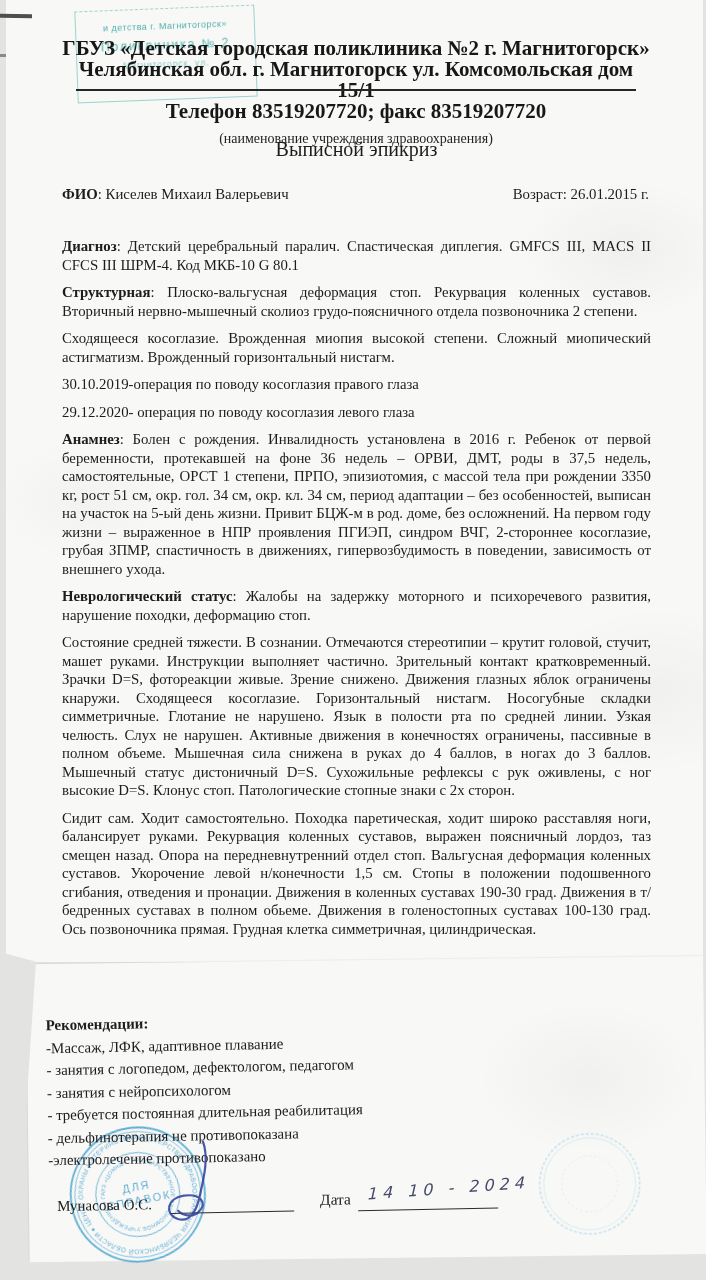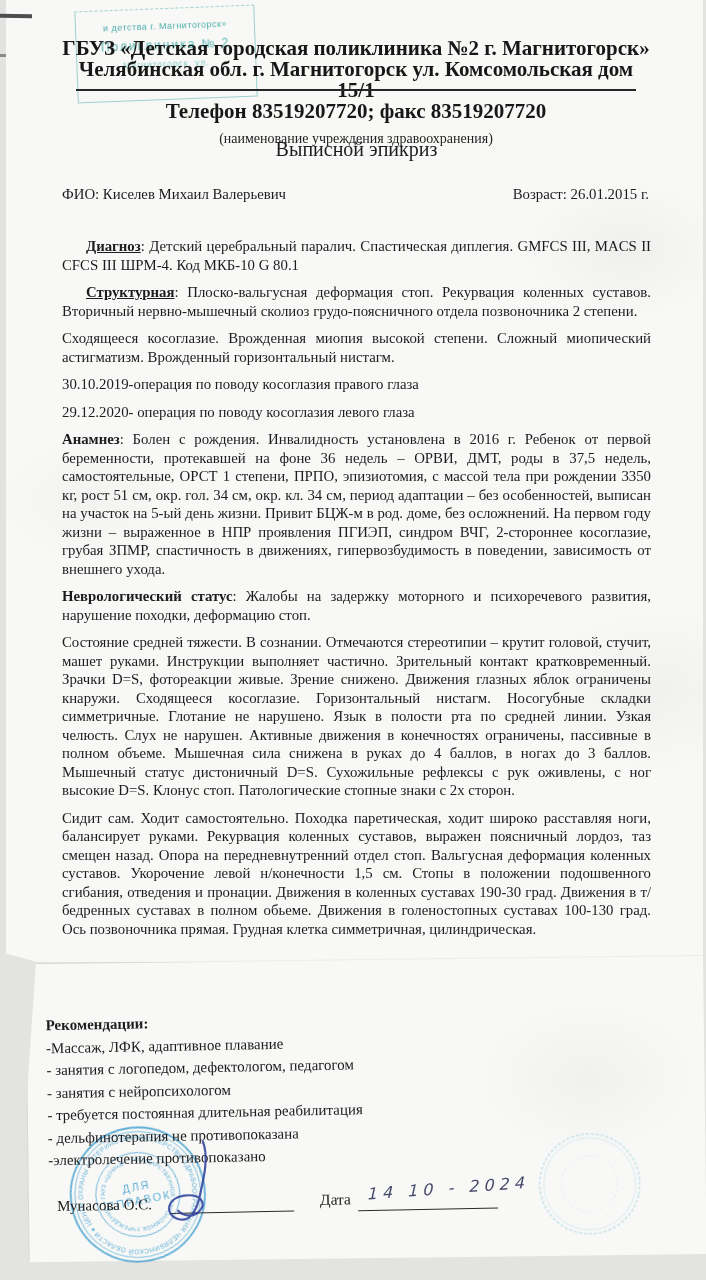--- a/index.html
+++ b/index.html
@@ -54,24 +54,24 @@
   .hdr-rule{position:absolute;left:76px;top:89px;width:560px;height:2px;background:#262626;z-index:5;}
   .hdr .h-caption{font-weight:normal;font-size:14px;margin-top:9px;color:#222;}
 
   
   .doc{
     position:absolute;left:62px;top:140px;width:589px;z-index:5;
     font-size:14.8px;line-height:18.5px;color:#1c1c1e;
   }
   .doc-title{text-align:center;font-size:20px;margin-bottom:26px;}
   .fio-row{display:flex;justify-content:space-between;margin-bottom:34px;padding-right:2px;}
-  .fio-left .lbl{font-weight:normal;}
+  .fio-left .lbl{font-weight:bold;}
   .para{margin:0 0 9px 0;text-align:justify;}
   .para .lbl{font-weight:bold;}
-  .para.u .lbl{text-decoration:underline;margin-left:24px;}
+  .para.u .lbl{}
 
   
   .lower{
     position:absolute;left:0;top:0;width:706px;height:1280px;z-index:5;
     transform:rotate(-1.1deg);transform-origin:60px 1100px;
   }
   .rec{position:absolute;left:47px;top:1014px;font-size:15px;line-height:22.5px;color:#1c1c1e;}
   .rec .rec-label{font-weight:bold;}
   .sig-name{position:absolute;left:55px;top:1198px;font-size:15px;color:#1a1a1a;}
   .sig-line{position:absolute;left:168px;top:1215px;width:124px;height:1.4px;background:#2b2b2b;}

